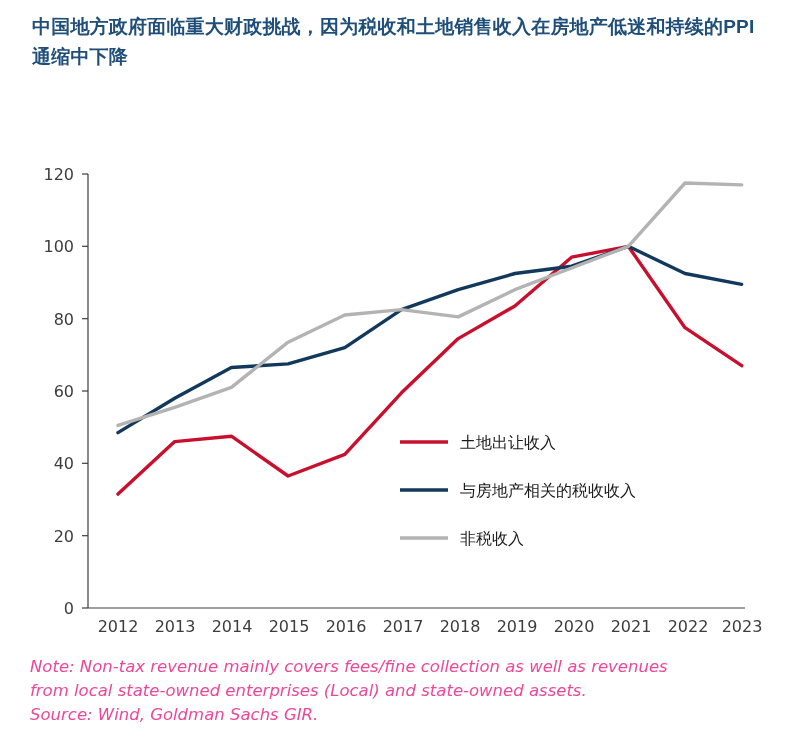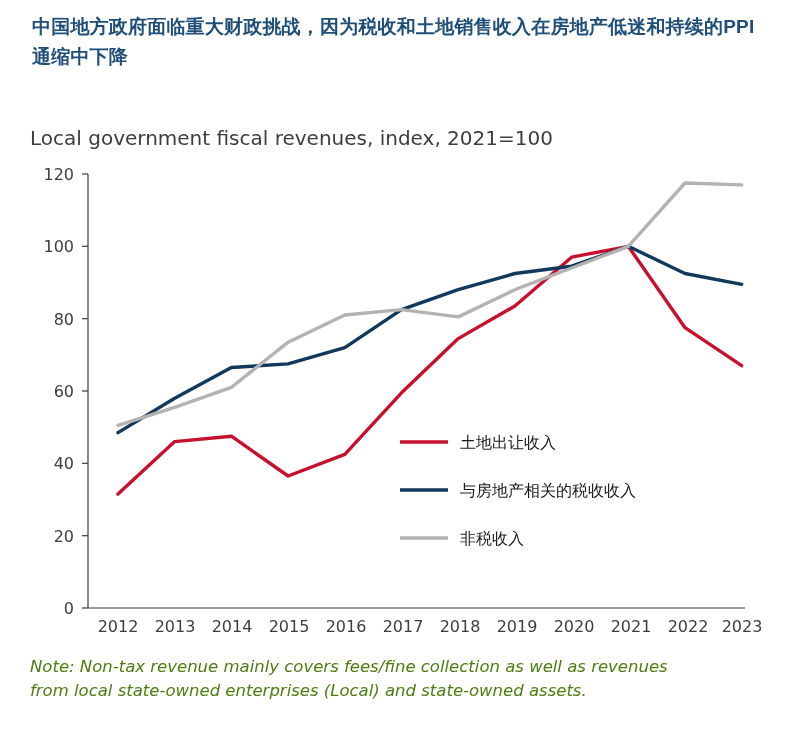--- a/index.html
+++ b/index.html
@@ -52,21 +52,21 @@
     display: block;
   }
   .footnote {
     position: absolute;
     left: 30px;
     top: 655px;
     width: 745px;
     font-size: 16.5px;
     line-height: 24px;
     font-style: italic;
-    color: #4d7c0f;
+    color: #ec4899;
     font-family: "DejaVu Sans", sans-serif;
   }
   .footnote div { white-space: pre-wrap; }
   .legend-label {
     font-family: "Liberation Sans", sans-serif;
     font-size: 16px;
     fill: #1a1a1a;
   }
   .tick-label {
     font-family: "DejaVu Sans", sans-serif;
@@ -74,21 +74,20 @@
     fill: #3d3d3d;
   }
 </style>
 </head>
 <body>
 
 <div class="page">
 
   <div class="headline">中国地方政府面临重大财政挑战，因为税收和土地销售收入在房地产低迷和持续的PPI通缩中下降</div>
 
-  <div class="subtitle">Local government fiscal revenues, index, 2021=100</div>
 
   <div class="chart-area">
     <svg class="plot-svg" width="740" height="480" viewBox="0 0 740 480">
 
       <line x1="58" y1="14" x2="58" y2="448" stroke="#3d3d3d" stroke-width="1.2"></line>
       <line x1="58" y1="448" x2="715" y2="448" stroke="#3d3d3d" stroke-width="1.2"></line>
 
       <g>
         <line x1="52" y1="448" x2="58" y2="448" stroke="#3d3d3d" stroke-width="1.2"></line>
         <line x1="52" y1="375.7" x2="58" y2="375.7" stroke="#3d3d3d" stroke-width="1.2"></line>
@@ -136,15 +135,16 @@
 
         <line x1="370" y1="378" x2="418" y2="378" stroke="#b3b3b3" stroke-width="3.4"></line>
         <text class="legend-label" x="430" y="384">非税收入</text>
       </g>
     </svg>
   </div>
 
   <div class="footnote">
     <div>Note: Non-tax revenue mainly covers fees/fine collection as well as revenues</div>
     <div>from local state-owned enterprises (Local) and state-owned assets.</div>
+    <div>Source: Wind, Goldman Sachs GIR.</div>
   </div>
 
 </div>
 
 </body></html>

